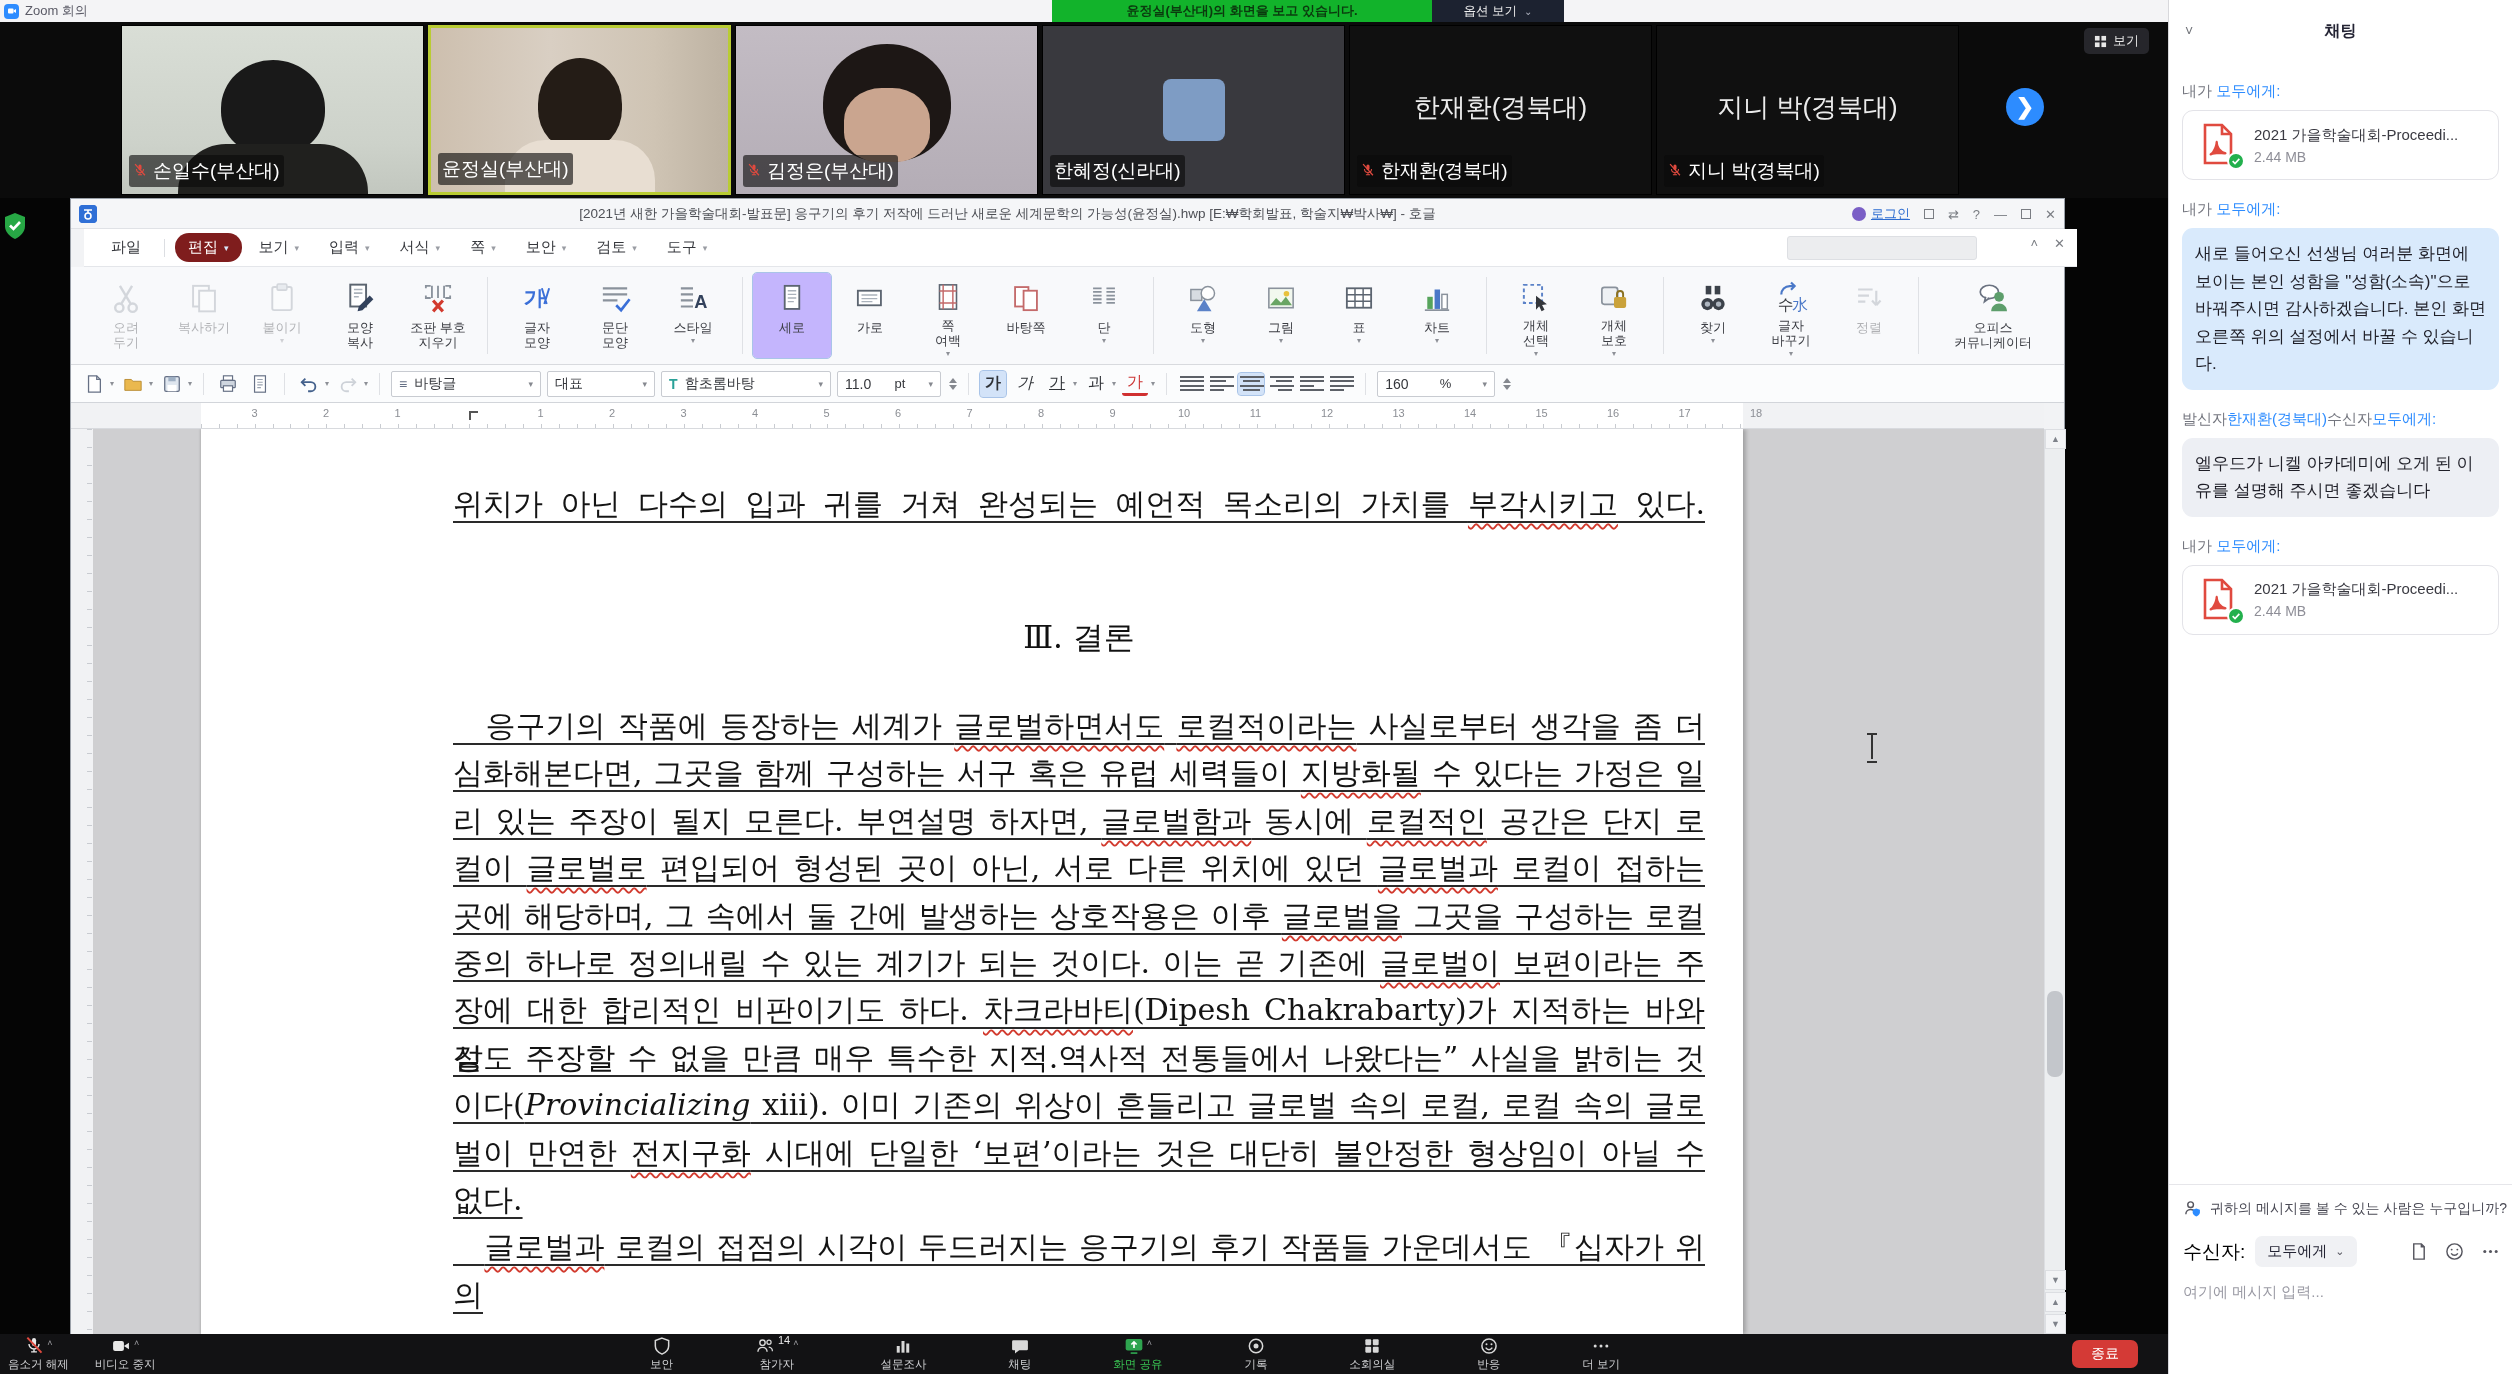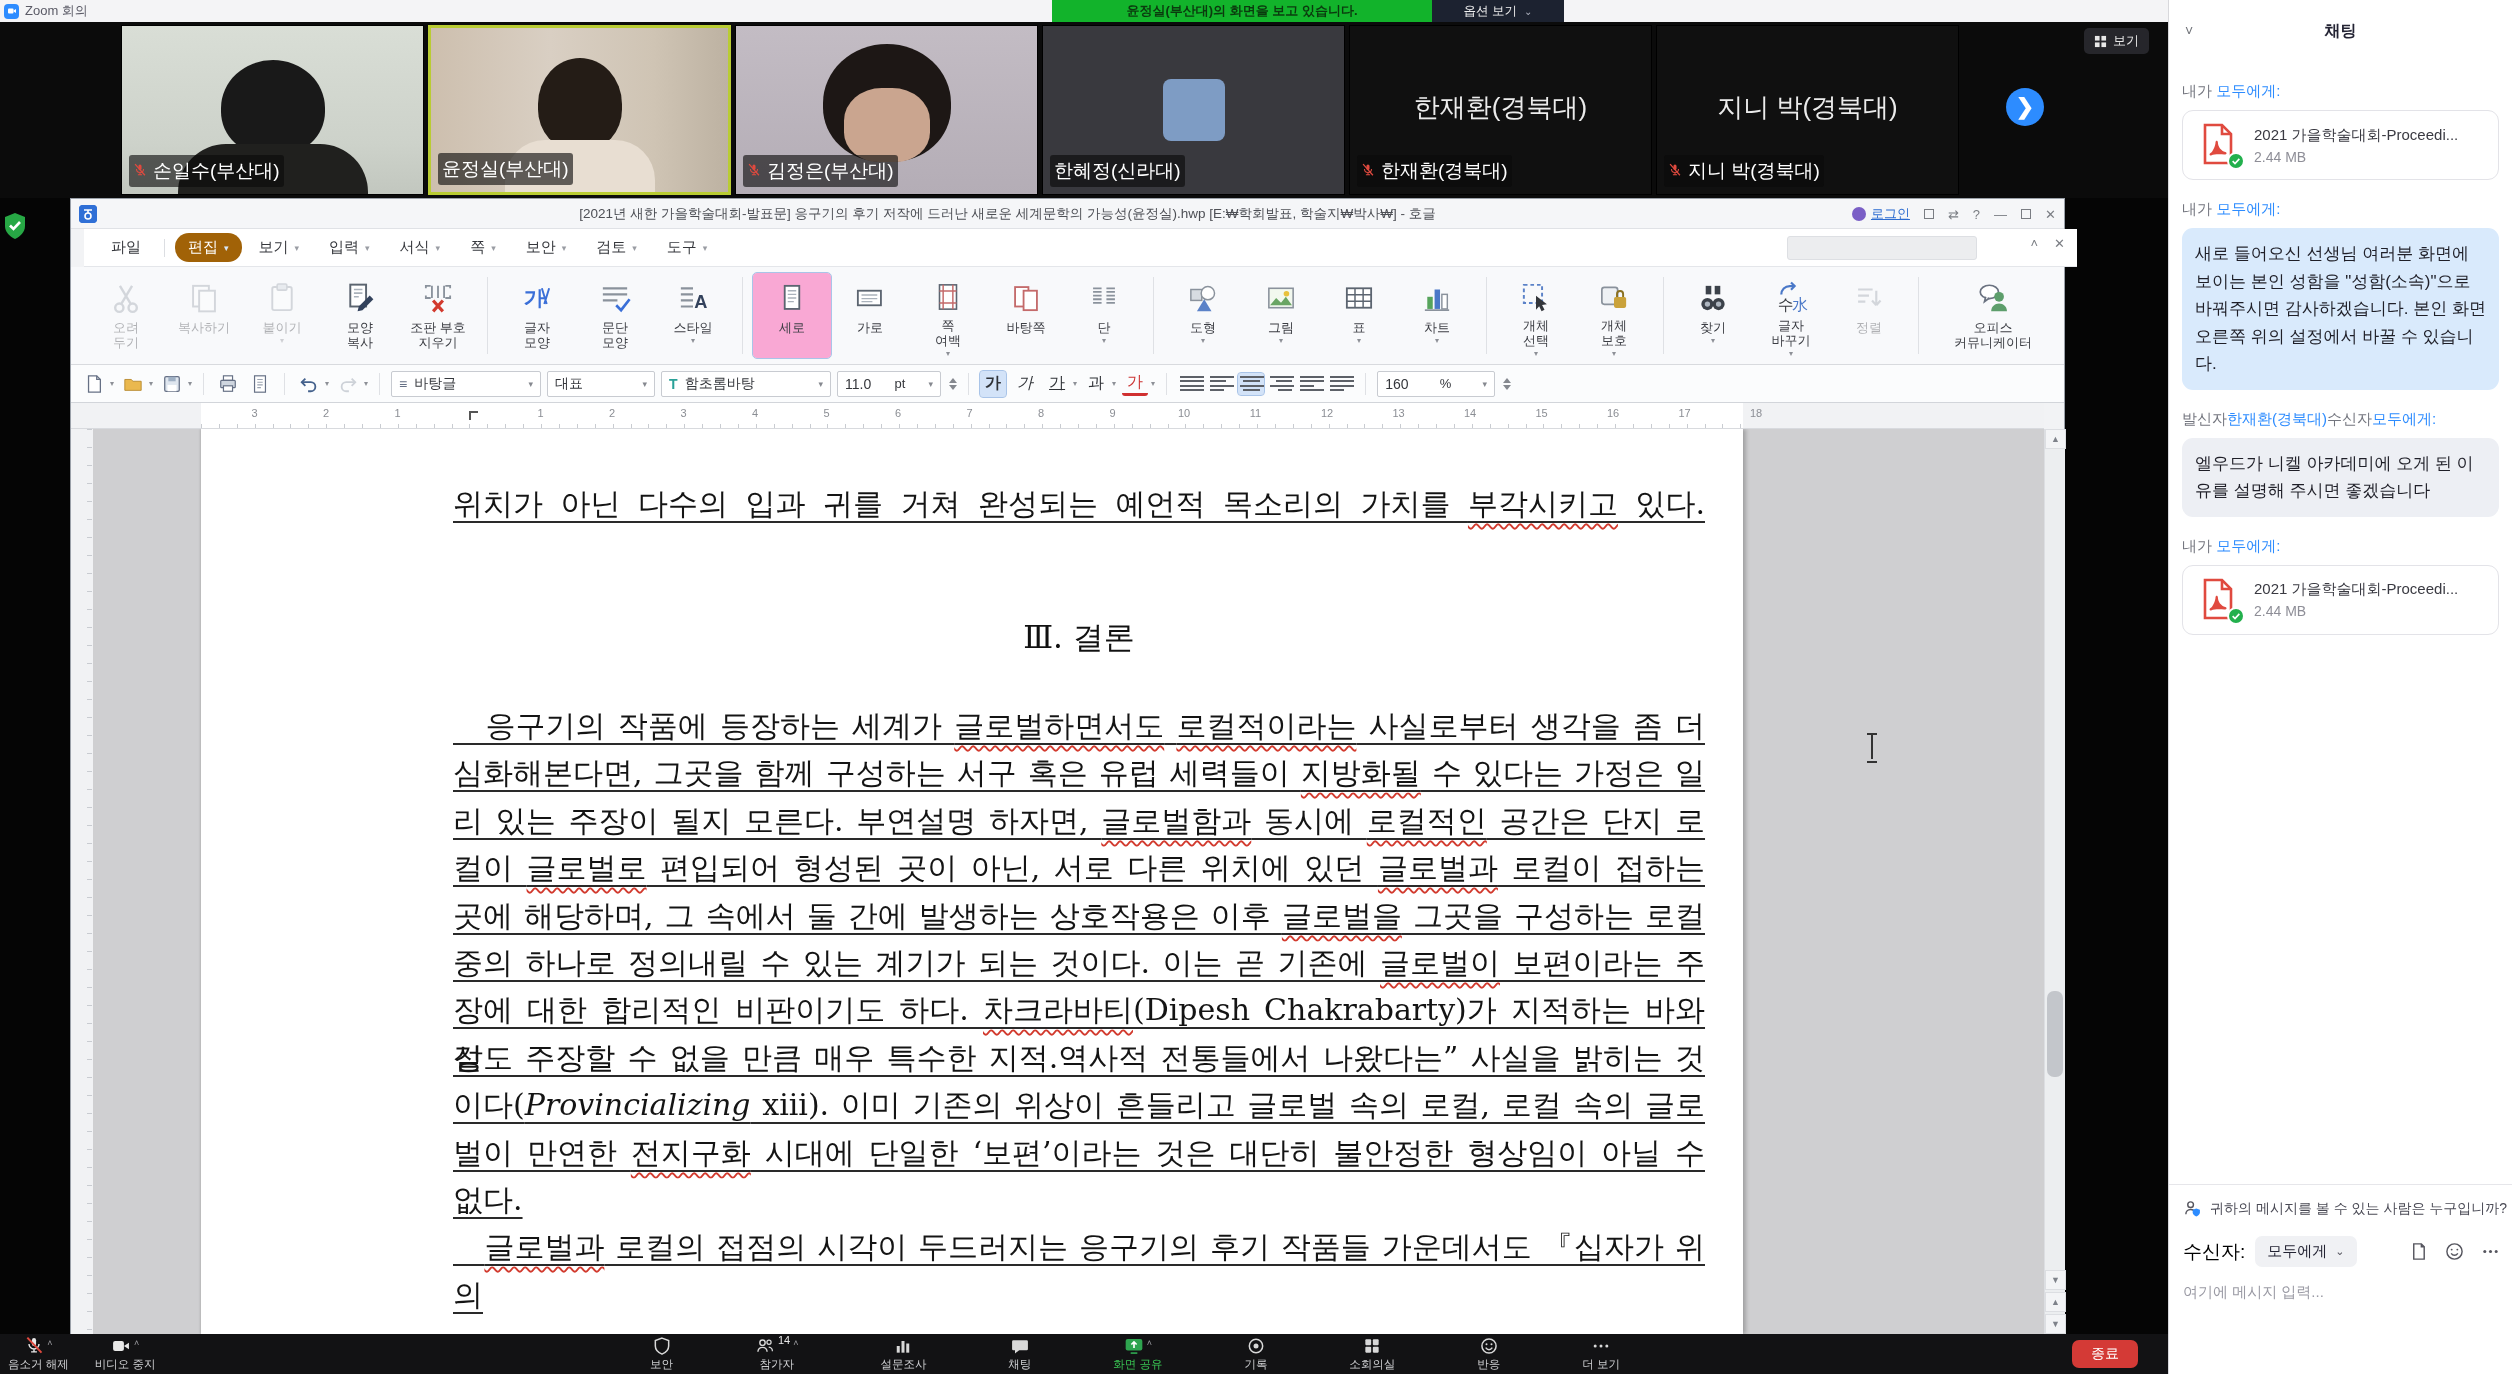--- a/index.html
+++ b/index.html
@@ -72,40 +72,40 @@
   #login-text { font-size:13px; color:#2d6cd0; text-decoration:underline; }
   .tbar-glyph { font-size:13px; color:#7a7d83; cursor:pointer; }
   .win-box { width:10px; height:10px; border:1px solid #7a7d83; display:inline-block; }
 
   
   #hwp-menubar { position:absolute; left:13px; top:30px; width:100%; height:38px; background:#fff;
     border-bottom:1px solid #e4e6ea; display:flex; align-items:center; padding-left:14px; gap:4px; }
   .menu-item { font-size:15px; color:#35373c; padding:5px 13px; display:flex; align-items:center; gap:6px;
     cursor:pointer; border-radius:14px; }
   .menu-item .mcaret { font-size:9px; color:#9a9da4; }
-  .menu-item.active { background:#a16207; color:#fff; }
+  .menu-item.active { background:#7f1d1d; color:#fff; }
   .menu-item.active .mcaret { color:#d8e8fa; }
   .menu-div { width:1px; height:18px; background:#dcdee2; margin:0 6px; }
   #menu-search { position:absolute; right:100px; top:7px; width:190px; height:24px; background:#ecedef;
     border:1px solid #dddfe3; border-radius:3px; }
   #menu-ctrls { position:absolute; right:12px; top:7px; display:flex; gap:16px; align-items:center; }
 
   
   #hwp-toolbar { position:absolute; left:0; top:68px; width:100%; height:98px; background:#f8f9fb;
     border-bottom:1px solid #d8dade; display:flex; align-items:stretch; padding-left:10px; }
   .tb-group { display:flex; align-items:stretch; padding:6px 6px; }
   .tb-sep { width:1px; background:#dfe1e5; margin:10px 4px; }
   .tb-item { width:78px; display:flex; flex-direction:column; align-items:center; justify-content:flex-start;
     padding-top:6px; border-radius:4px; cursor:pointer; }
   .tb-item .tb-ic { height:38px; display:flex; align-items:center; justify-content:center; }
   .tb-item .tb-ic svg { width:34px; height:34px; }
   .tb-item .tb-lb { font-size:13px; color:#3c3e44; text-align:center; line-height:15px; white-space:pre-line; margin-top:3px; }
   .tb-item .tb-cv { font-size:8px; color:#8d9097; margin-top:1px; }
   .tb-item.disabled { opacity:.38; }
-  .tb-item.active { background:#f9a8d4; outline:1px solid #a9c4e8; }
+  .tb-item.active { background:#c4b5fd; outline:1px solid #a9c4e8; }
   .tb-item.wide { width:128px; }
 
   
   #hwp-formatbar { position:absolute; left:0; top:166px; width:100%; height:38px; background:#fbfcfd;
     border-bottom:1px solid #d2d5da; display:flex; align-items:center; padding-left:10px; gap:6px; }
   .fb-ic { width:26px; height:24px; display:flex; align-items:center; justify-content:center; cursor:pointer; }
   .fb-ic svg { width:20px; height:20px; }
   .fb-caret { font-size:8px; color:#8d9097; margin-left:-3px; }
   .fb-sep { width:1px; height:22px; background:#dfe1e5; margin:0 5px; }
   .combo { height:26px; background:#fff; border:1px solid #c8cbd1; border-radius:2px; display:flex;

